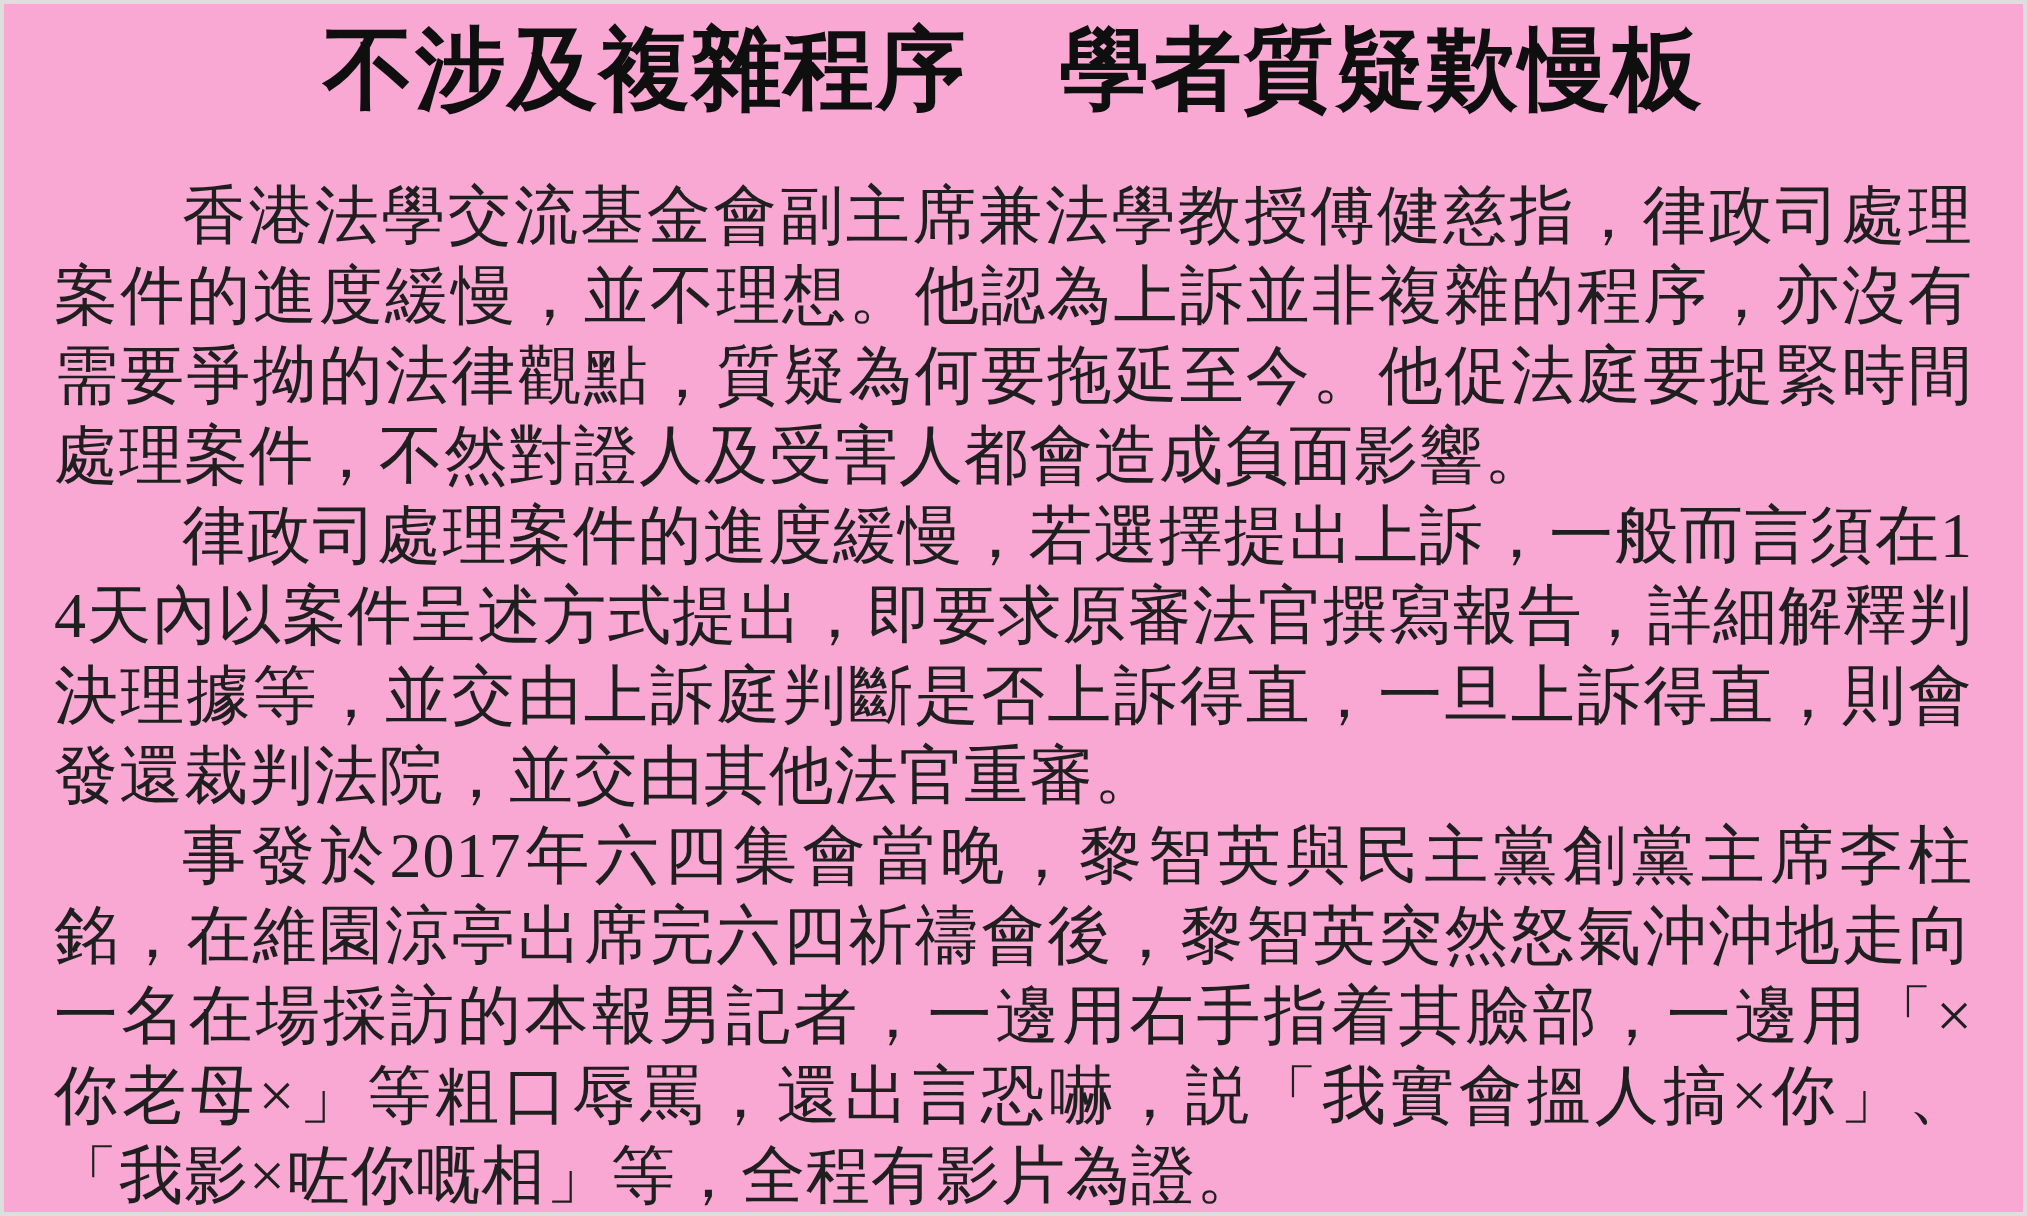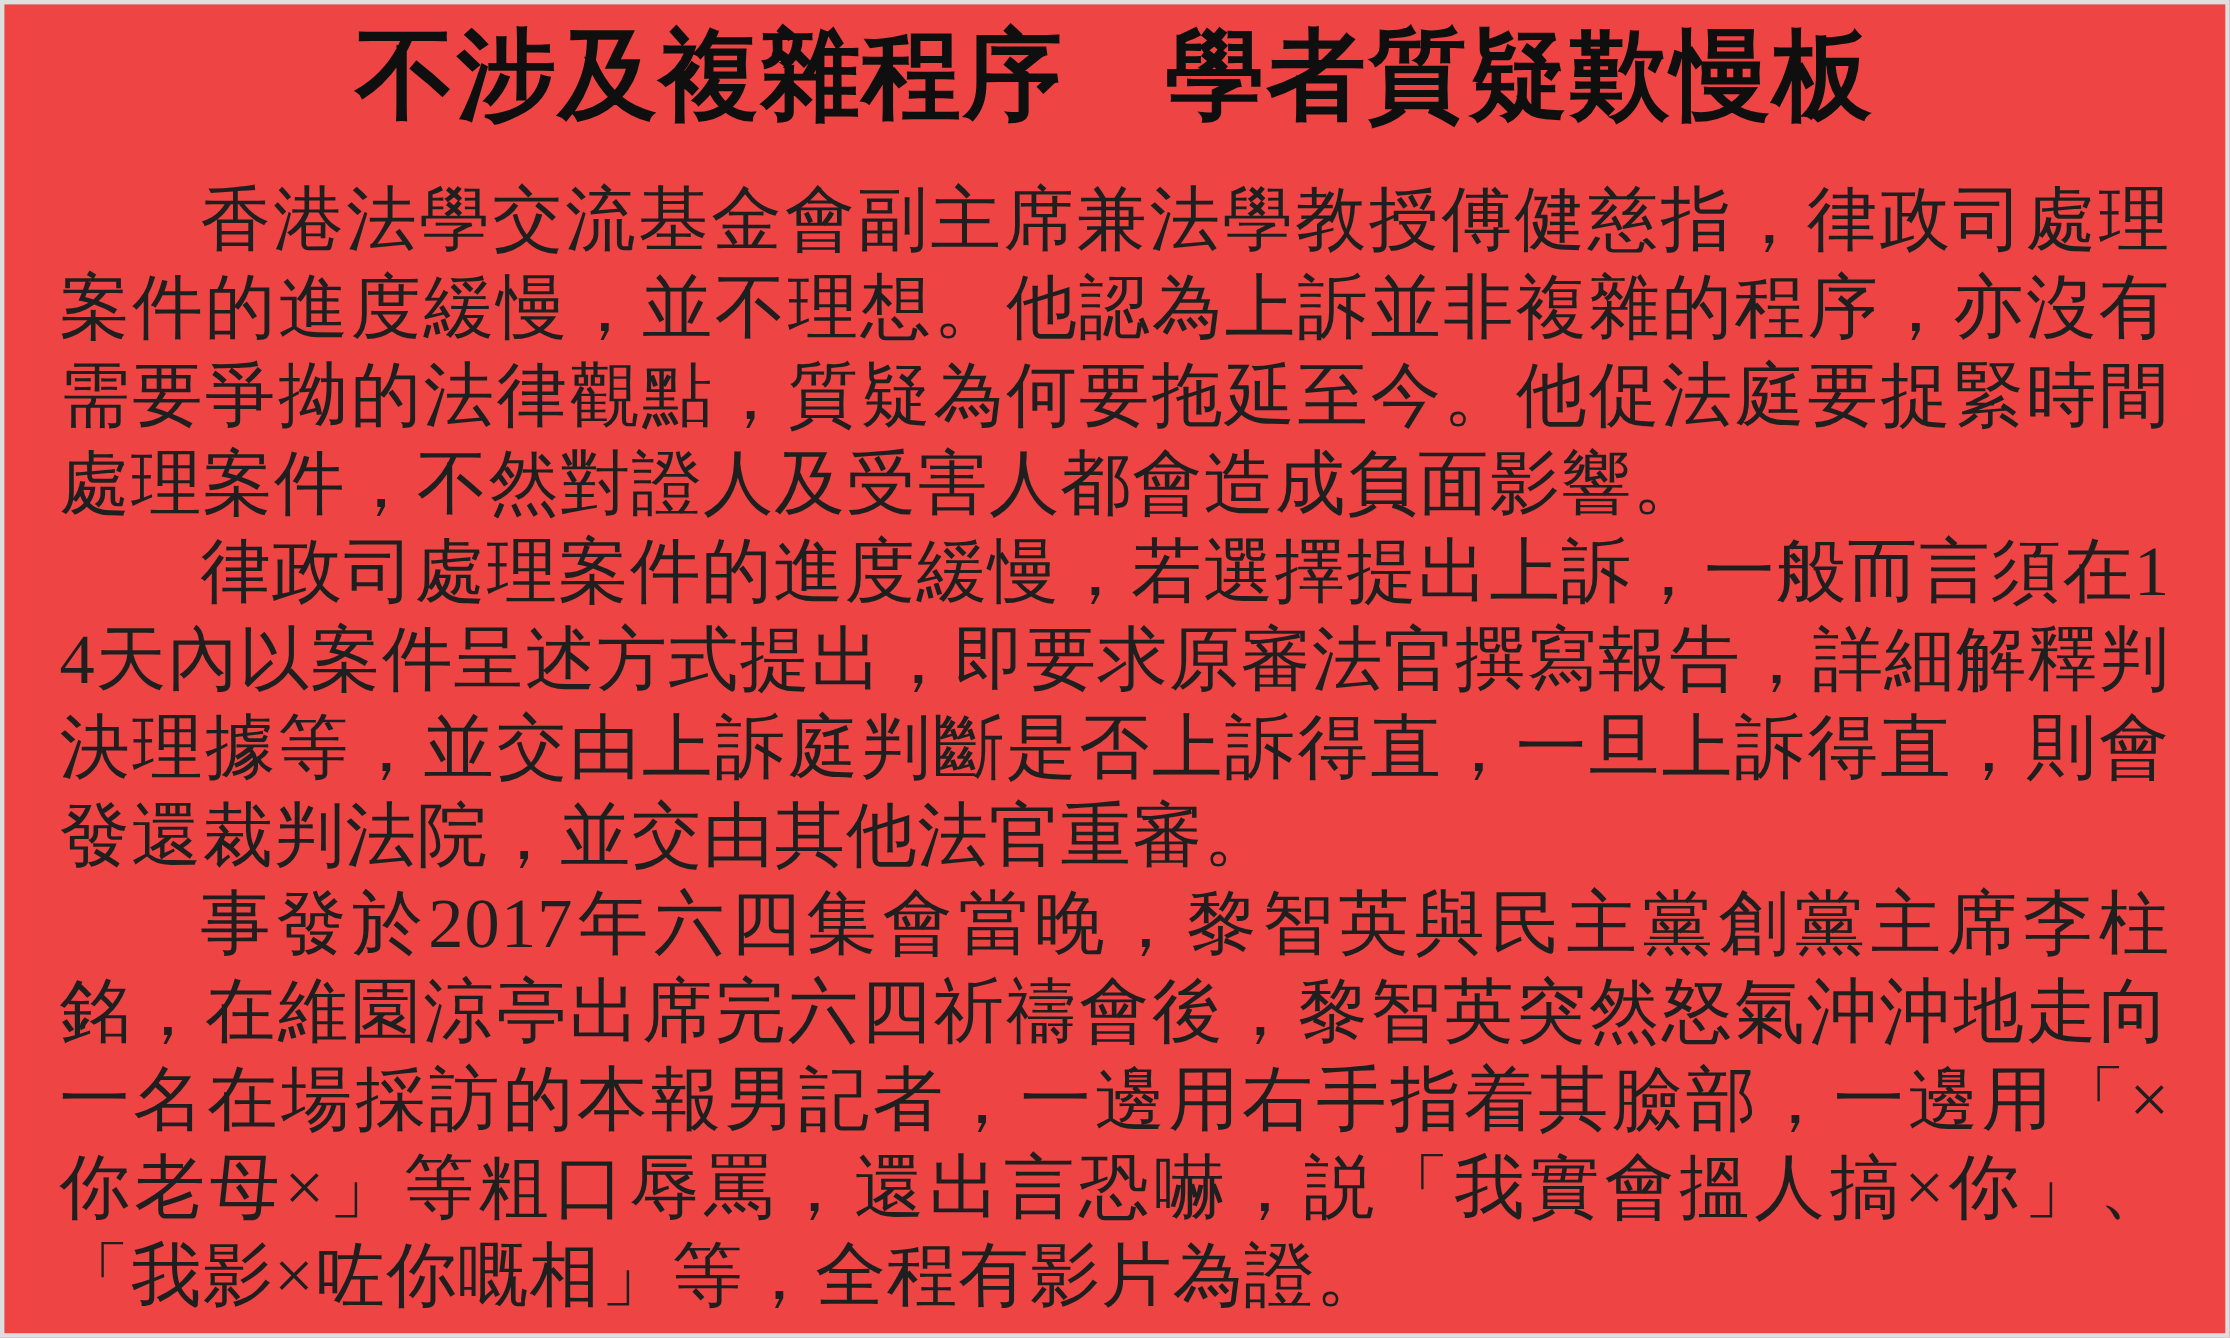--- a/index.html
+++ b/index.html
@@ -5,37 +5,37 @@
   html, body {
     margin: 0;
     padding: 0;
     background: #ffffff;
   }
   .page {
     position: relative;
     width: 2027px;
     height: 1216px;
     box-sizing: border-box;
-    background: #ef4444;
+    background: #f9a8d4;
     border: 4px solid #dedede;
     padding: 14px 50px 0 50px;
     overflow: hidden;
   }
   .headline {
     font-family: "Liberation Sans", sans-serif;
     font-weight: bold;
     font-size: 90px;
     line-height: 1.0;
     text-align: center;
     color: #0f0f0f;
     letter-spacing: 2px;
     margin: 6px 0 0 0;
   }
   .article-body {
-    margin-top: 46px;
+    margin-top: 62px;
   }
   .para {
     font-family: "Liberation Serif", serif;
     font-size: 64px;
     line-height: 80px;
     letter-spacing: 1px;
     text-align: justify;
     text-justify: inter-ideograph;
     color: #1f1f1f;
     margin: 0;

